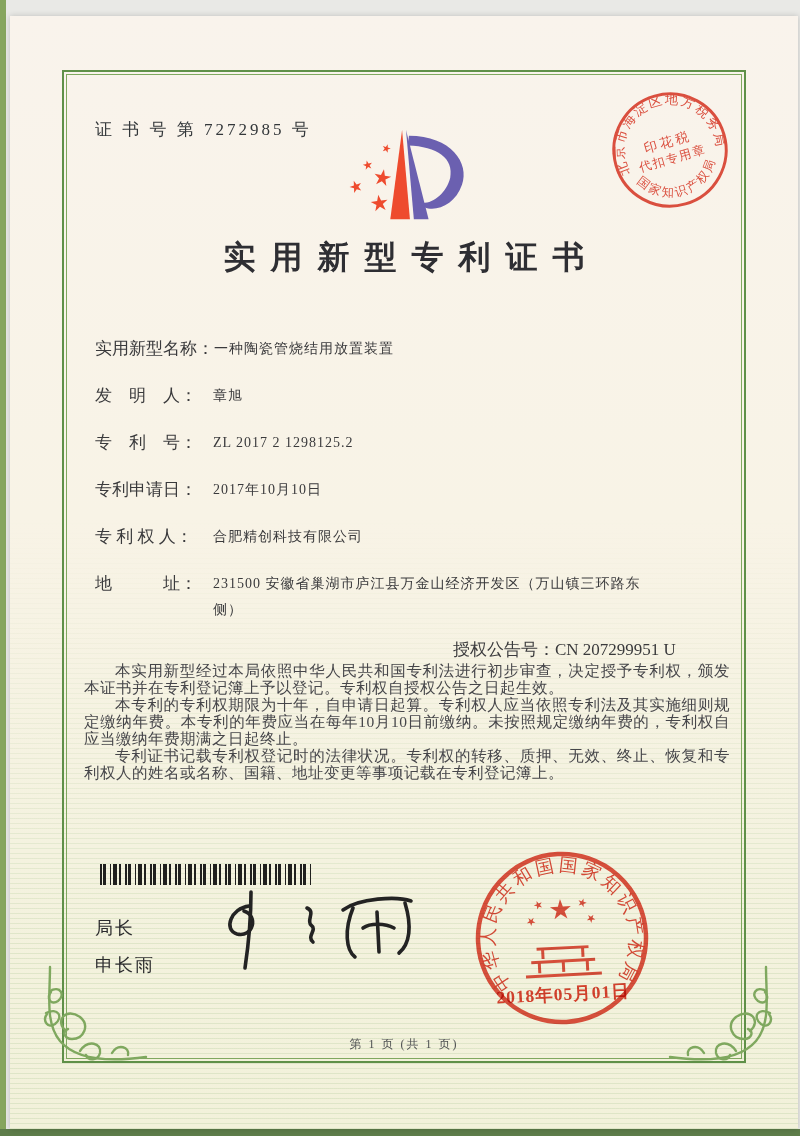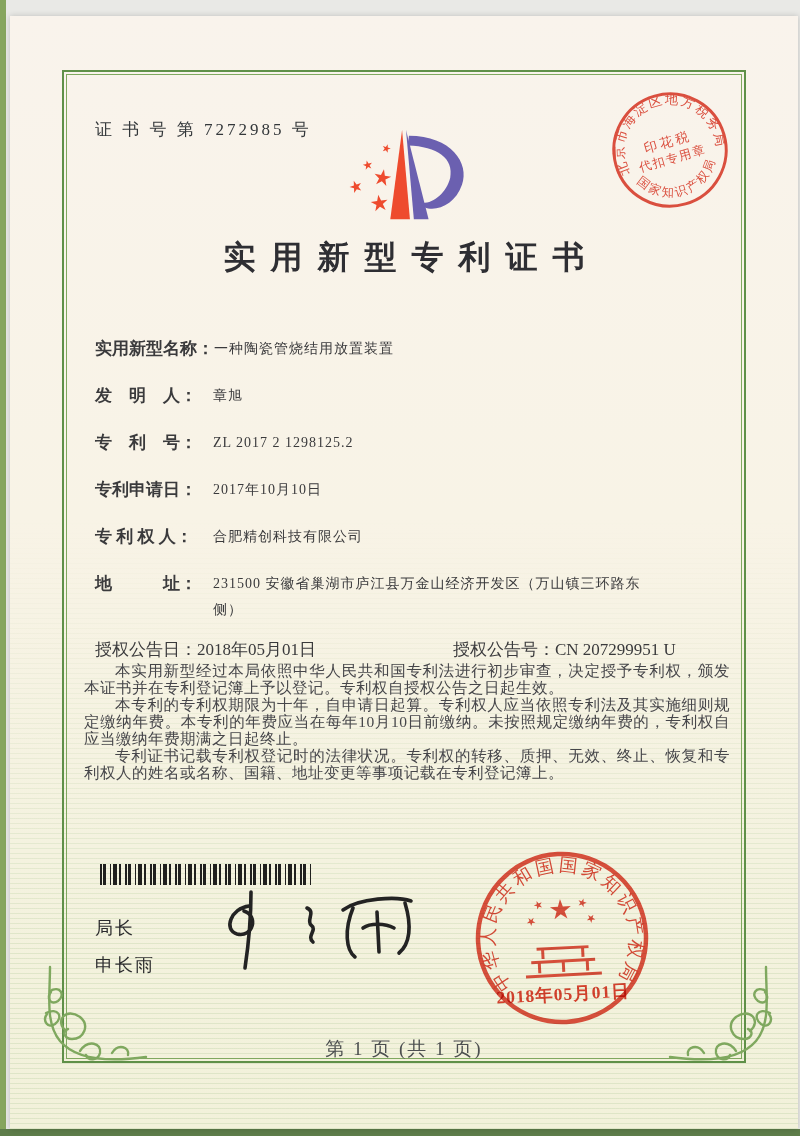--- a/index.html
+++ b/index.html
@@ -38,21 +38,21 @@
   }
   .logo { position:absolute; left:312px; top:108px; width:168px; height:108px; }
   .title {
     position:absolute; left:0; right:0; top:220px; text-align:center;
     font-size:32px; font-weight:bold; color:#2e2e33;
     letter-spacing:15px; text-indent:15px;
   }
   .fields { position:absolute; left:85px; top:320px; width:572px; }
   .field-row { display:flex; margin-bottom:21px; line-height:26px; }
   .field-label {
-    flex:0 0 118px; white-space:pre; font-size:17px; color:#3a3a3c;font-weight:bold;
+    flex:0 0 118px; white-space:pre; font-size:17px; color:#3a3a3c;
   }
   .field-value { flex:1; font-size:14px; color:#3a3a3c; letter-spacing:1px; }
   .grant-row { position:relative; margin-top:1px; line-height:26px; height:26px; }
   .grant-left { font-size:17px; color:#3a3a3c; white-space:pre; }
   .grant-right { position:absolute; left:358px; top:0; font-size:17px; color:#3a3a3c; white-space:pre; }
   .paras { position:absolute; left:74px; top:646px; right:68px; }
   .paras p {
     font-size:15.5px; line-height:17px; color:#46464a;
     text-indent:2em; text-align:justify; letter-spacing:.5px;
   }
@@ -72,21 +72,21 @@
   .seal-main { position:absolute; left:462px; top:832px; width:180px; height:180px;
                mix-blend-mode:multiply; transform:rotate(-3deg); }
   .seal-date {
     position:absolute; left:467px; top:966px; width:172px; text-align:center;
     color:var(--seal_red,#d8382b); font-size:17.5px; font-weight:bold; letter-spacing:1px;
     transform:rotate(-3deg); mix-blend-mode:multiply;
   }
   .seal-tax { position:absolute; left:596px; top:70px; width:128px; height:128px;
               transform:rotate(-16deg); mix-blend-mode:multiply; opacity:.92; }
   .footer { position:absolute; left:0; right:0; top:1020px; text-align:center;
-            font-size:19px; color:#4c4f50; letter-spacing:2px; }
+            font-size:12px; color:#4c4f50; letter-spacing:2px; }
   .flourish { position:absolute; width:112px; height:112px; }
   .flourish.bl { left:26px; bottom:52px; }
   .flourish.br { right:18px; bottom:52px; transform:scaleX(-1); }
   svg text, svg textPath { font-family:"Liberation Serif","DejaVu Serif",serif; }
 </style>
 </head>
 <body>
 
 <div class="edge-left"></div>
 <div class="edge-bottom"></div>
@@ -160,21 +160,20 @@
     </div>
     <div class="field-row">
       <span class="field-label">专 利 权 人：</span>
       <span class="field-value">合肥精创科技有限公司</span>
     </div>
     <div class="field-row" style="margin-bottom:14px">
       <span class="field-label">地　　　址：</span>
       <span class="field-value">231500 安徽省巢湖市庐江县万金山经济开发区（万山镇三环路东侧）</span>
     </div>
     <div class="grant-row">
-      <span class="grant-left"><span>授权公告日：</span><span>2018年05月01日</span></span>
       <span class="grant-right"><span>授权公告号：</span><span>CN 207299951 U</span></span>
     </div>
   </div>
 
   <div class="paras">
     <p>本实用新型经过本局依照中华人民共和国专利法进行初步审查，决定授予专利权，颁发本证书并在专利登记簿上予以登记。专利权自授权公告之日起生效。</p>
     <p>本专利的专利权期限为十年，自申请日起算。专利权人应当依照专利法及其实施细则规定缴纳年费。本专利的年费应当在每年10月10日前缴纳。未按照规定缴纳年费的，专利权自应当缴纳年费期满之日起终止。</p>
     <p>专利证书记载专利权登记时的法律状况。专利权的转移、质押、无效、终止、恢复和专利权人的姓名或名称、国籍、地址变更等事项记载在专利登记簿上。</p>
   </div>
 

